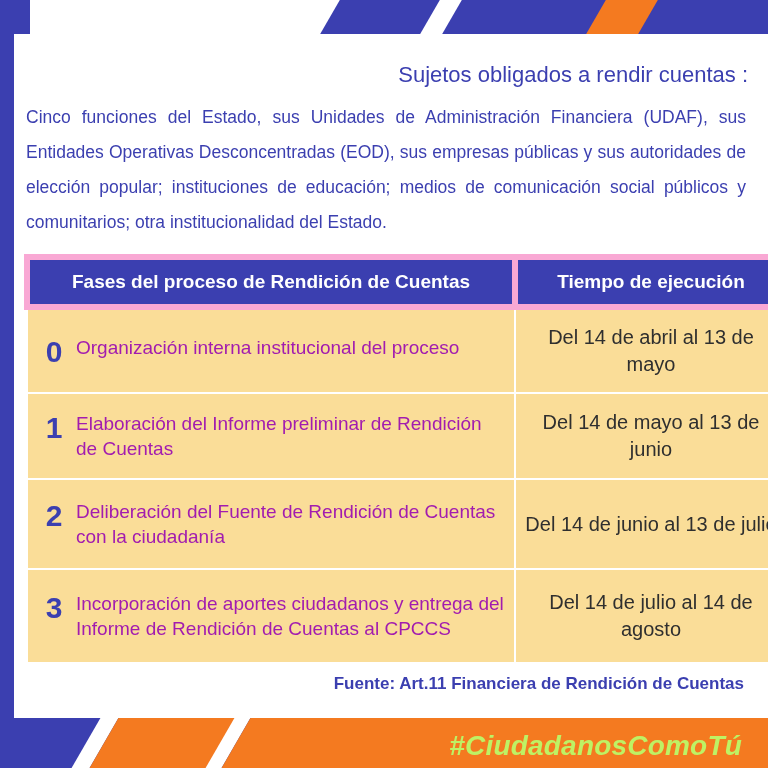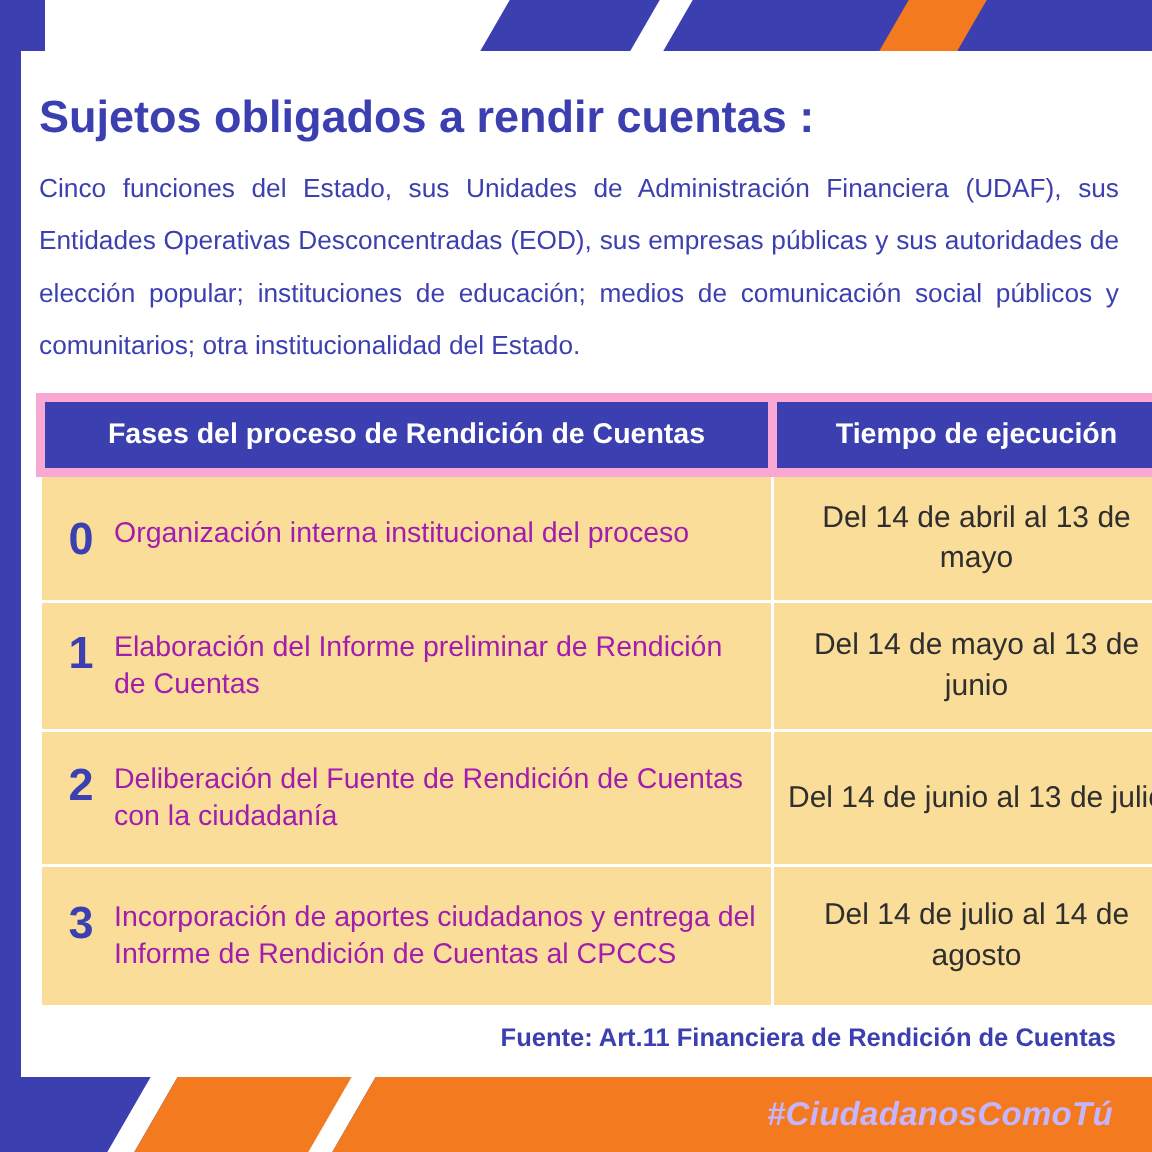--- a/index.html
+++ b/index.html
@@ -80,39 +80,40 @@
     top: 0; height: 50px;
   }
   .bd-white1 { left: 86px; width: 18px; background: #ffffff; transform: skewX(-30deg); }
   .bd-orange { left: 104px; width: 118px; background: #f47a20; transform: skewX(-30deg); }
   .bd-white2 { left: 220px; width: 16px; background: #ffffff; transform: skewX(-30deg); }
   .bd-orange2 { left: 236px; width: 560px; background: #f47a20; transform: skewX(-30deg); }
   .hashtag {
     position: absolute;
     right: 26px;
     top: 12px;
-    color: #c4b5fd;
-    font-size: 22px;
+    color: #bef264;
+    font-size: 28px;
     font-weight: bold;
     font-style: italic;
     letter-spacing: 0.2px;
   }
 
   
   .content {
     position: absolute;
     left: 24px;
     top: 48px;
     width: 724px;
   }
   .headline {
     color: #3b3fb0;
-    font-size: 30px;
-    font-weight: bold;
+    font-size: 22px;
+    font-weight: normal;
     margin: 14px 0 12px 2px;
+    text-align: right;
   }
   .intro {
     color: #3b3fb0;
     font-size: 17.5px;
     line-height: 35px;
     text-align: justify;
     margin: 0 2px 14px 2px;
   }
 
   table.sched {

